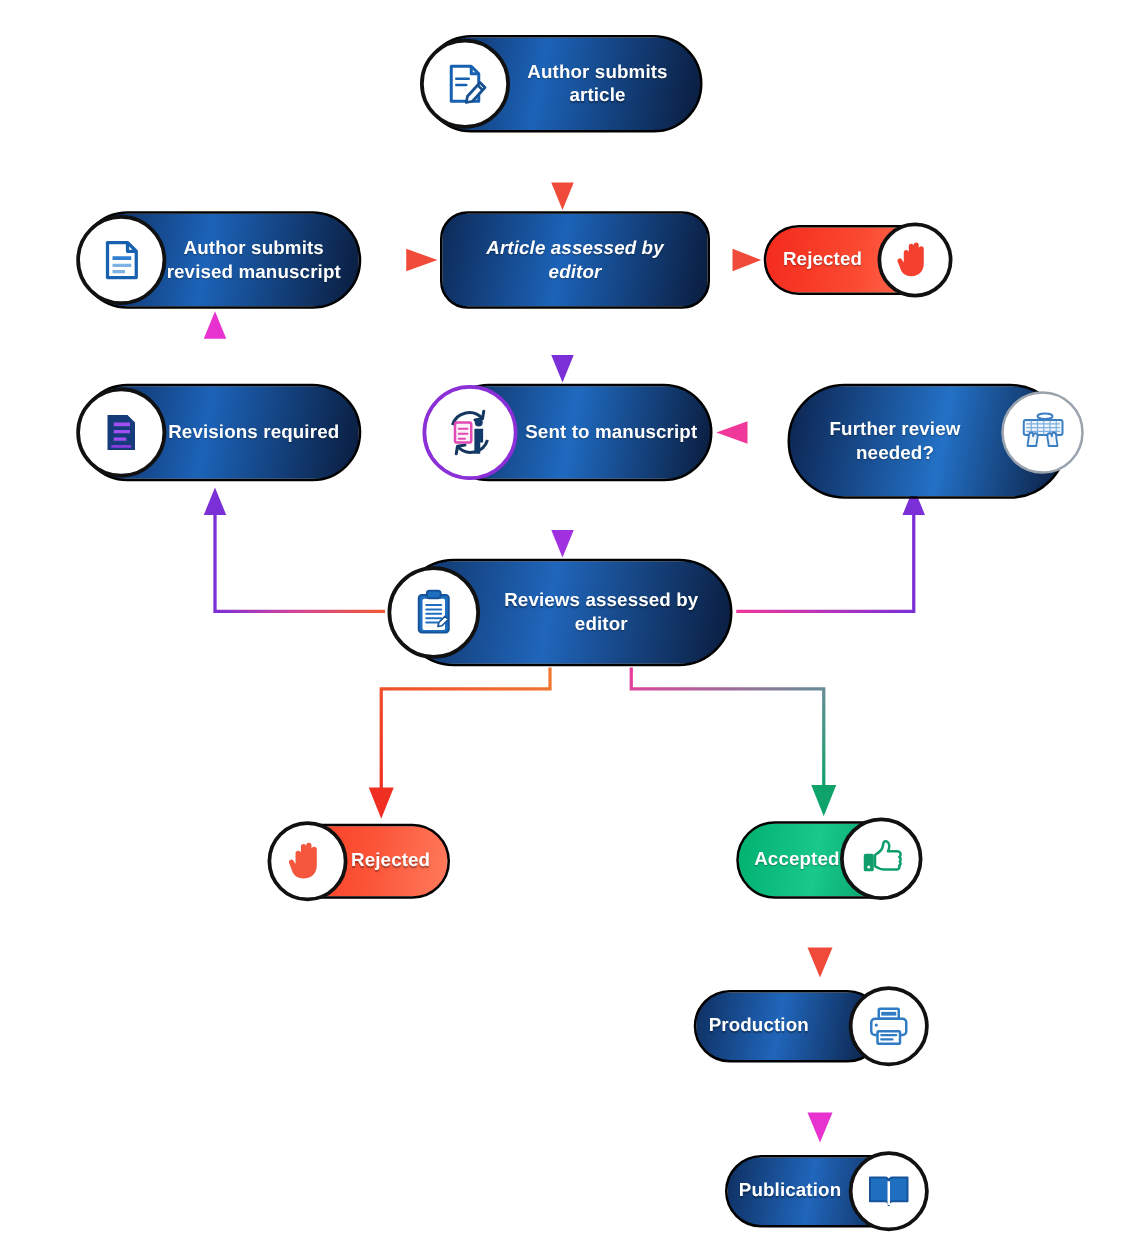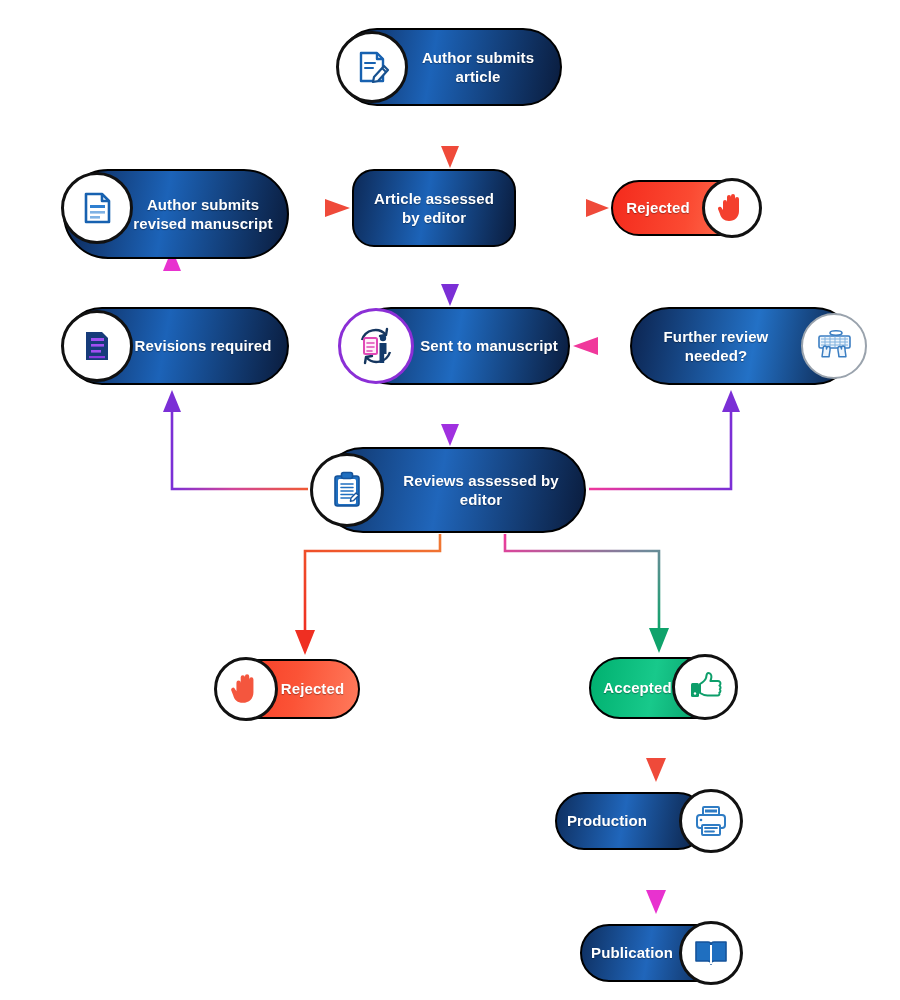--- a/index.html
+++ b/index.html
@@ -196,39 +196,39 @@
   <div class="badge" style="left:336px; top:31px; width:72px; height:72px;">
     <svg width="40" height="40" viewBox="0 0 40 40">
       <path d="M9 6 h16 l6 6 v22 h-22 Z" fill="#ffffff" stroke="#1761b0" stroke-width="2.4" stroke-linejoin="round"></path>
       <path d="M25 6 v6 h6" fill="none" stroke="#1761b0" stroke-width="2.4" stroke-linejoin="round"></path>
       <path d="M13 16 h10 M13 21 h8" stroke="#1761b0" stroke-width="2" stroke-linecap="round"></path>
       <path d="M22 30 L32 19 l4 4 L26 34 l-5 1 Z" fill="#ffffff" stroke="#17518f" stroke-width="2.2" stroke-linejoin="round"></path>
       <path d="M30 21 l4 4" stroke="#17518f" stroke-width="2"></path>
     </svg>
   </div>
 
-  <div class="node" style="left:63px; top:169px; width:226px; height:90px;
+  <div class="node" style="left:63px; top:169px; width:226px; height:78px;
               background:linear-gradient(100deg,#0c2450 0%,#1c63b8 45%,#0a1c3d 100%);
               padding-left:66px; padding-right:12px;">
     <span class="node-label">Author submits
 revised manuscript</span>
   </div>
   <div class="badge" style="left:61px; top:172px; width:72px; height:72px;">
     <svg width="38" height="38" viewBox="0 0 38 38">
       <path d="M8 5 h16 l7 7 v21 h-23 Z" fill="#ffffff" stroke="#1761b0" stroke-width="2.6" stroke-linejoin="round"></path>
       <path d="M24 5 v7 h7" fill="none" stroke="#1761b0" stroke-width="2.6" stroke-linejoin="round"></path>
       <rect x="12" y="16" width="15" height="3" fill="#2f7fd0"></rect>
       <rect x="12" y="22" width="15" height="2.6" fill="#7fb2e4"></rect>
       <rect x="12" y="27" width="10" height="2.6" fill="#7fb2e4"></rect>
     </svg>
   </div>
 
-  <div class="node r-sm" style="left:352px; top:169px; width:164px; height:78px;
+  <div class="node r-sm" style="left:352px; top:169px; width:216px; height:78px;
               background:linear-gradient(100deg,#0d2a58 0%,#1c63b8 45%,#0a1c3d 100%);
-              padding:16px 14px;">
+              padding:16px 14px;font-style:italic;">
     <span class="node-label">Article assessed by editor</span>
   </div>
 
   <div class="node" style="left:611px; top:180px; width:140px; height:56px;
               background:linear-gradient(100deg,#f42a1c 0%,#fb4a32 55%,#ff7a5a 100%);
               padding-right:54px; padding-left:8px;">
     <span class="node-label">Rejected</span>
   </div>
   <div class="badge" style="left:702px; top:178px; width:60px; height:60px;">
     <svg width="32" height="32" viewBox="0 0 32 32">
@@ -262,21 +262,21 @@
       <path d="M34 13 l1 -6 M34 13 l-6 1" fill="none" stroke="#15365f" stroke-width="2.4" stroke-linecap="round"></path>
       <path d="M38 30 a14 14 0 0 1 -24 5" fill="none" stroke="#15365f" stroke-width="2.4"></path>
       <path d="M14 35 l-1 6 M14 35 l6 -1" fill="none" stroke="#15365f" stroke-width="2.4" stroke-linecap="round"></path>
       <rect x="12" y="16" width="13" height="16" rx="1.5" fill="#fff0f8" stroke="#e049b6" stroke-width="2"></rect>
       <path d="M15 21 h7 M15 25 h7 M15 29 h5" stroke="#e049b6" stroke-width="1.6" stroke-linecap="round"></path>
       <circle cx="31" cy="16" r="3.2" fill="#123a6b"></circle>
       <path d="M27.5 21 h7 v11 h-2.3 v9 h-2.4 v-9 h-0 v9 h-2.3 v-9 h-0 Z" fill="#123a6b"></path>
     </svg>
   </div>
 
-  <div class="node" style="left:630px; top:307px; width:224px; height:78px;
+  <div class="node" style="left:630px; top:307px; width:224px; height:92px;
               background:linear-gradient(100deg,#0c2450 0%,#2371c6 55%,#0a1c3d 100%);
               padding-left:12px; padding-right:64px;">
     <span class="node-label">Further review needed?</span>
   </div>
   <div class="badge" style="left:801px; top:313px; width:66px; height:66px; border-width:2px; border-color:#9aa3ad;">
     <svg width="42" height="42" viewBox="0 0 42 42">
       <ellipse cx="23" cy="8" rx="6" ry="2.2" fill="none" stroke="#3b7ec2" stroke-width="1.6"></ellipse>
       <rect x="6" y="11" width="31" height="12" rx="1.6" fill="#eef5fc" stroke="#3b7ec2" stroke-width="1.6"></rect>
       <g stroke="#7fb0dd" stroke-width="1">
         <path d="M8 14 h27 M8 17 h27 M8 20 h27"></path>

